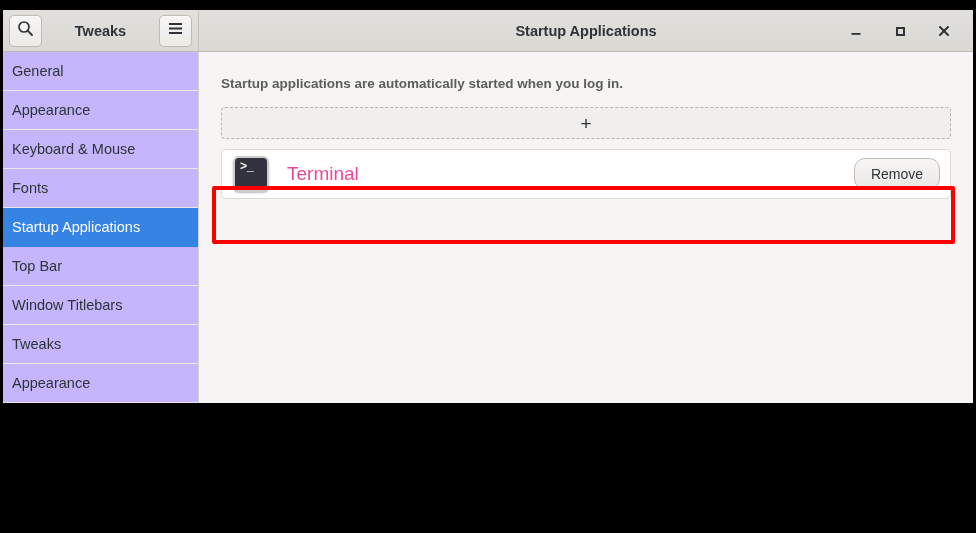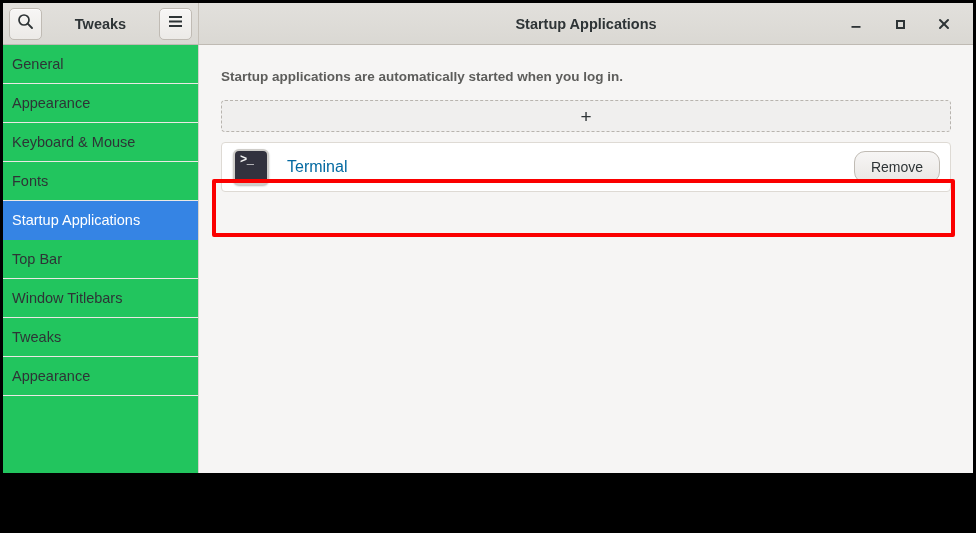--- a/index.html
+++ b/index.html
@@ -11,23 +11,23 @@
     width: 976px;
     height: 533px;
     overflow: hidden;
     font-family: "Liberation Sans", sans-serif;
     -webkit-font-smoothing: antialiased;
   }
 
   .window {
     position: absolute;
     left: 3px;
-    top: 3px;
+    top: 10px;
     width: 970px;
-    height: 470px;
+    height: 393px;
     background: #ffffff;
     display: flex;
     flex-direction: column;
     overflow: hidden;
   }
 
   
   .headerbar {
     height: 42px;
     min-height: 42px;
@@ -102,21 +102,21 @@
 
   
   .body-area {
     flex: 1;
     display: flex;
     min-height: 0;
   }
   .sidebar {
     width: 196px;
     min-width: 196px;
-    background: #22c55e;
+    background: #c4b5fd;
     border-right: 1px solid #d6d2cc;
     box-sizing: border-box;
     overflow: hidden;
   }
   .side-item {
     height: 39px;
     display: flex;
     align-items: center;
     padding-left: 9px;
     font-size: 14.5px;
@@ -189,22 +189,22 @@
     left: 5px;
     top: 2px;
     color: #f4f4f4;
     font-family: "Liberation Mono", monospace;
     font-size: 12px;
     font-weight: bold;
     letter-spacing: -0.5px;
   }
   .app-name {
     margin-left: 18px;
-    font-size: 16px;
-    color: #0369a1;
+    font-size: 19px;
+    color: #ec4899;
   }
   .remove-btn {
     margin-left: auto;
     min-width: 86px;
     height: 32px;
     border: 1px solid #c0bbb4;
     border-radius: 11px;
     background: linear-gradient(to bottom, #f7f6f5, #e9e7e4);
     display: flex;
     align-items: center;

